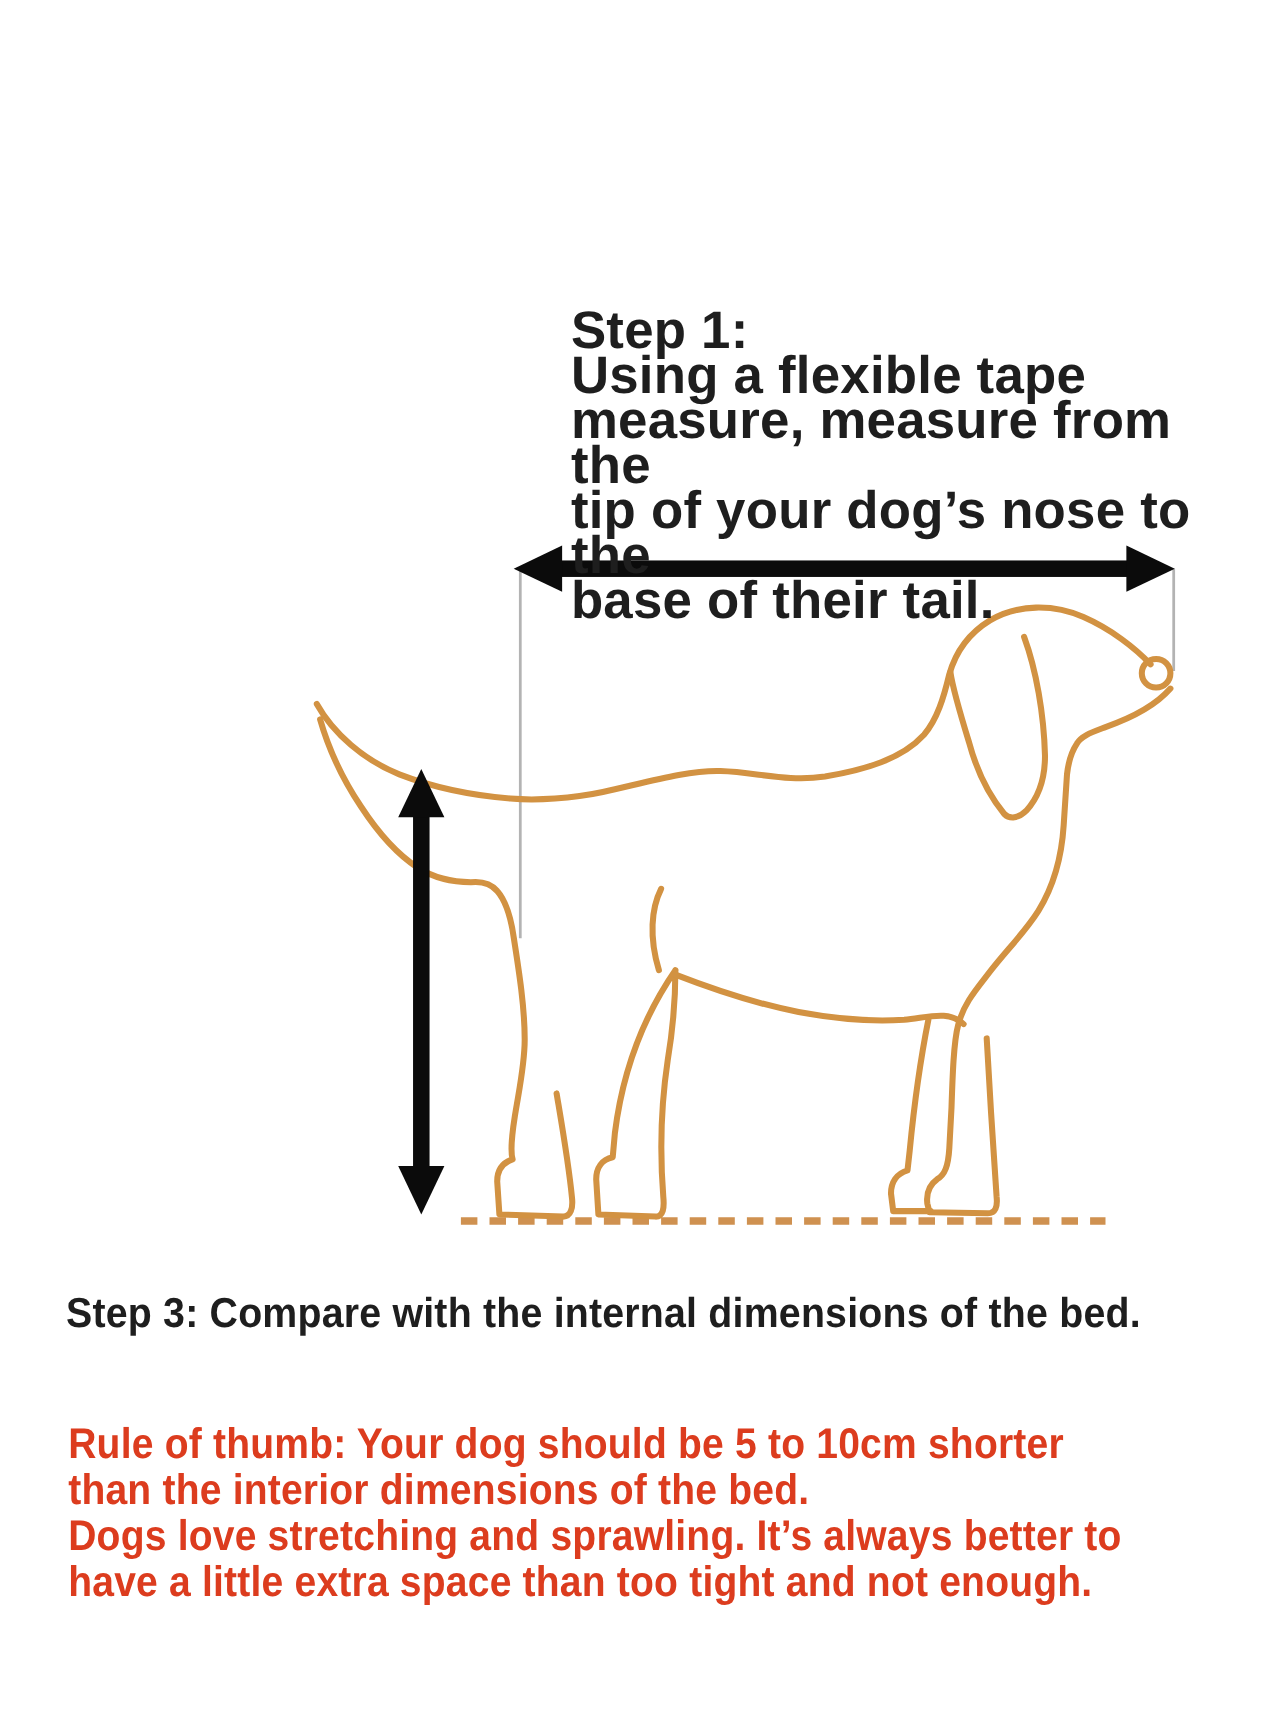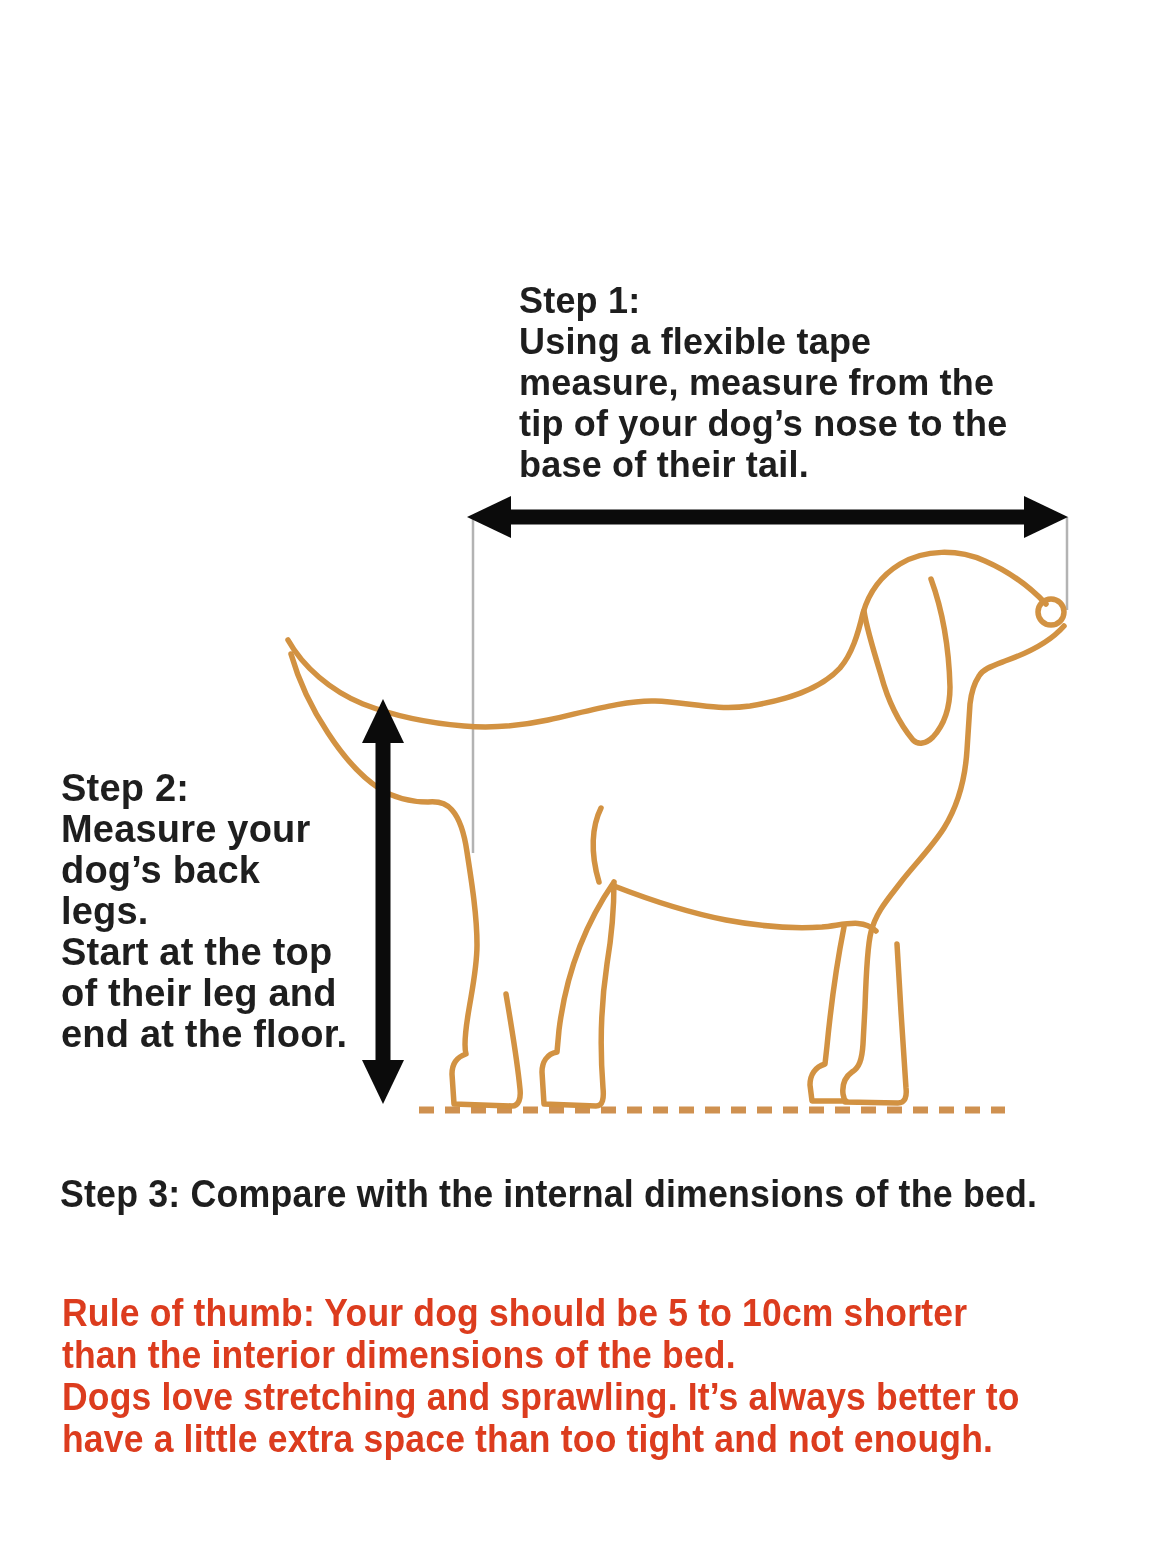--- a/index.html
+++ b/index.html
@@ -13,21 +13,21 @@
   }
   .txt {
     position: absolute;
     white-space: pre-line;
     font-weight: bold;
     color: #1e1e1e;
     letter-spacing: 0.2px;
   }
   .step1 {
     left: 519px; top: 280px;
-    font-size: 36px; line-height: 41px;
+    font-size: 48px; line-height: 41px;
     width: 620px;
   }
   .step2 {
     left: 61px; top: 768px;
     font-size: 38px; line-height: 41px;
     width: 360px;
   }
   .step3 {
     left: 60px; top: 1172px;
     font-size: 38px; line-height: 44px;
@@ -156,27 +156,20 @@
       <polygon points="383,1104 362,1060 404,1060"></polygon>
     </g>
   </svg>
 
   <div class="txt step1">Step 1:
 Using a flexible tape
 measure, measure from the
 tip of your dog’s nose to the
 base of their tail.</div>
 
-  <div class="txt step2">Step 2:
-Measure your
-dog’s back
-legs.
-Start at the top
-of their leg and
-end at the floor.</div>
 
   <div class="txt step3">Step 3: Compare with the internal dimensions of the bed.</div>
 
   <div class="txt note">Rule of thumb: Your dog should be 5 to 10cm shorter
 than the interior dimensions of the bed.
 Dogs love stretching and sprawling. It’s always better to
 have a little extra space than too tight and not enough.</div>
 
 </div>
 

